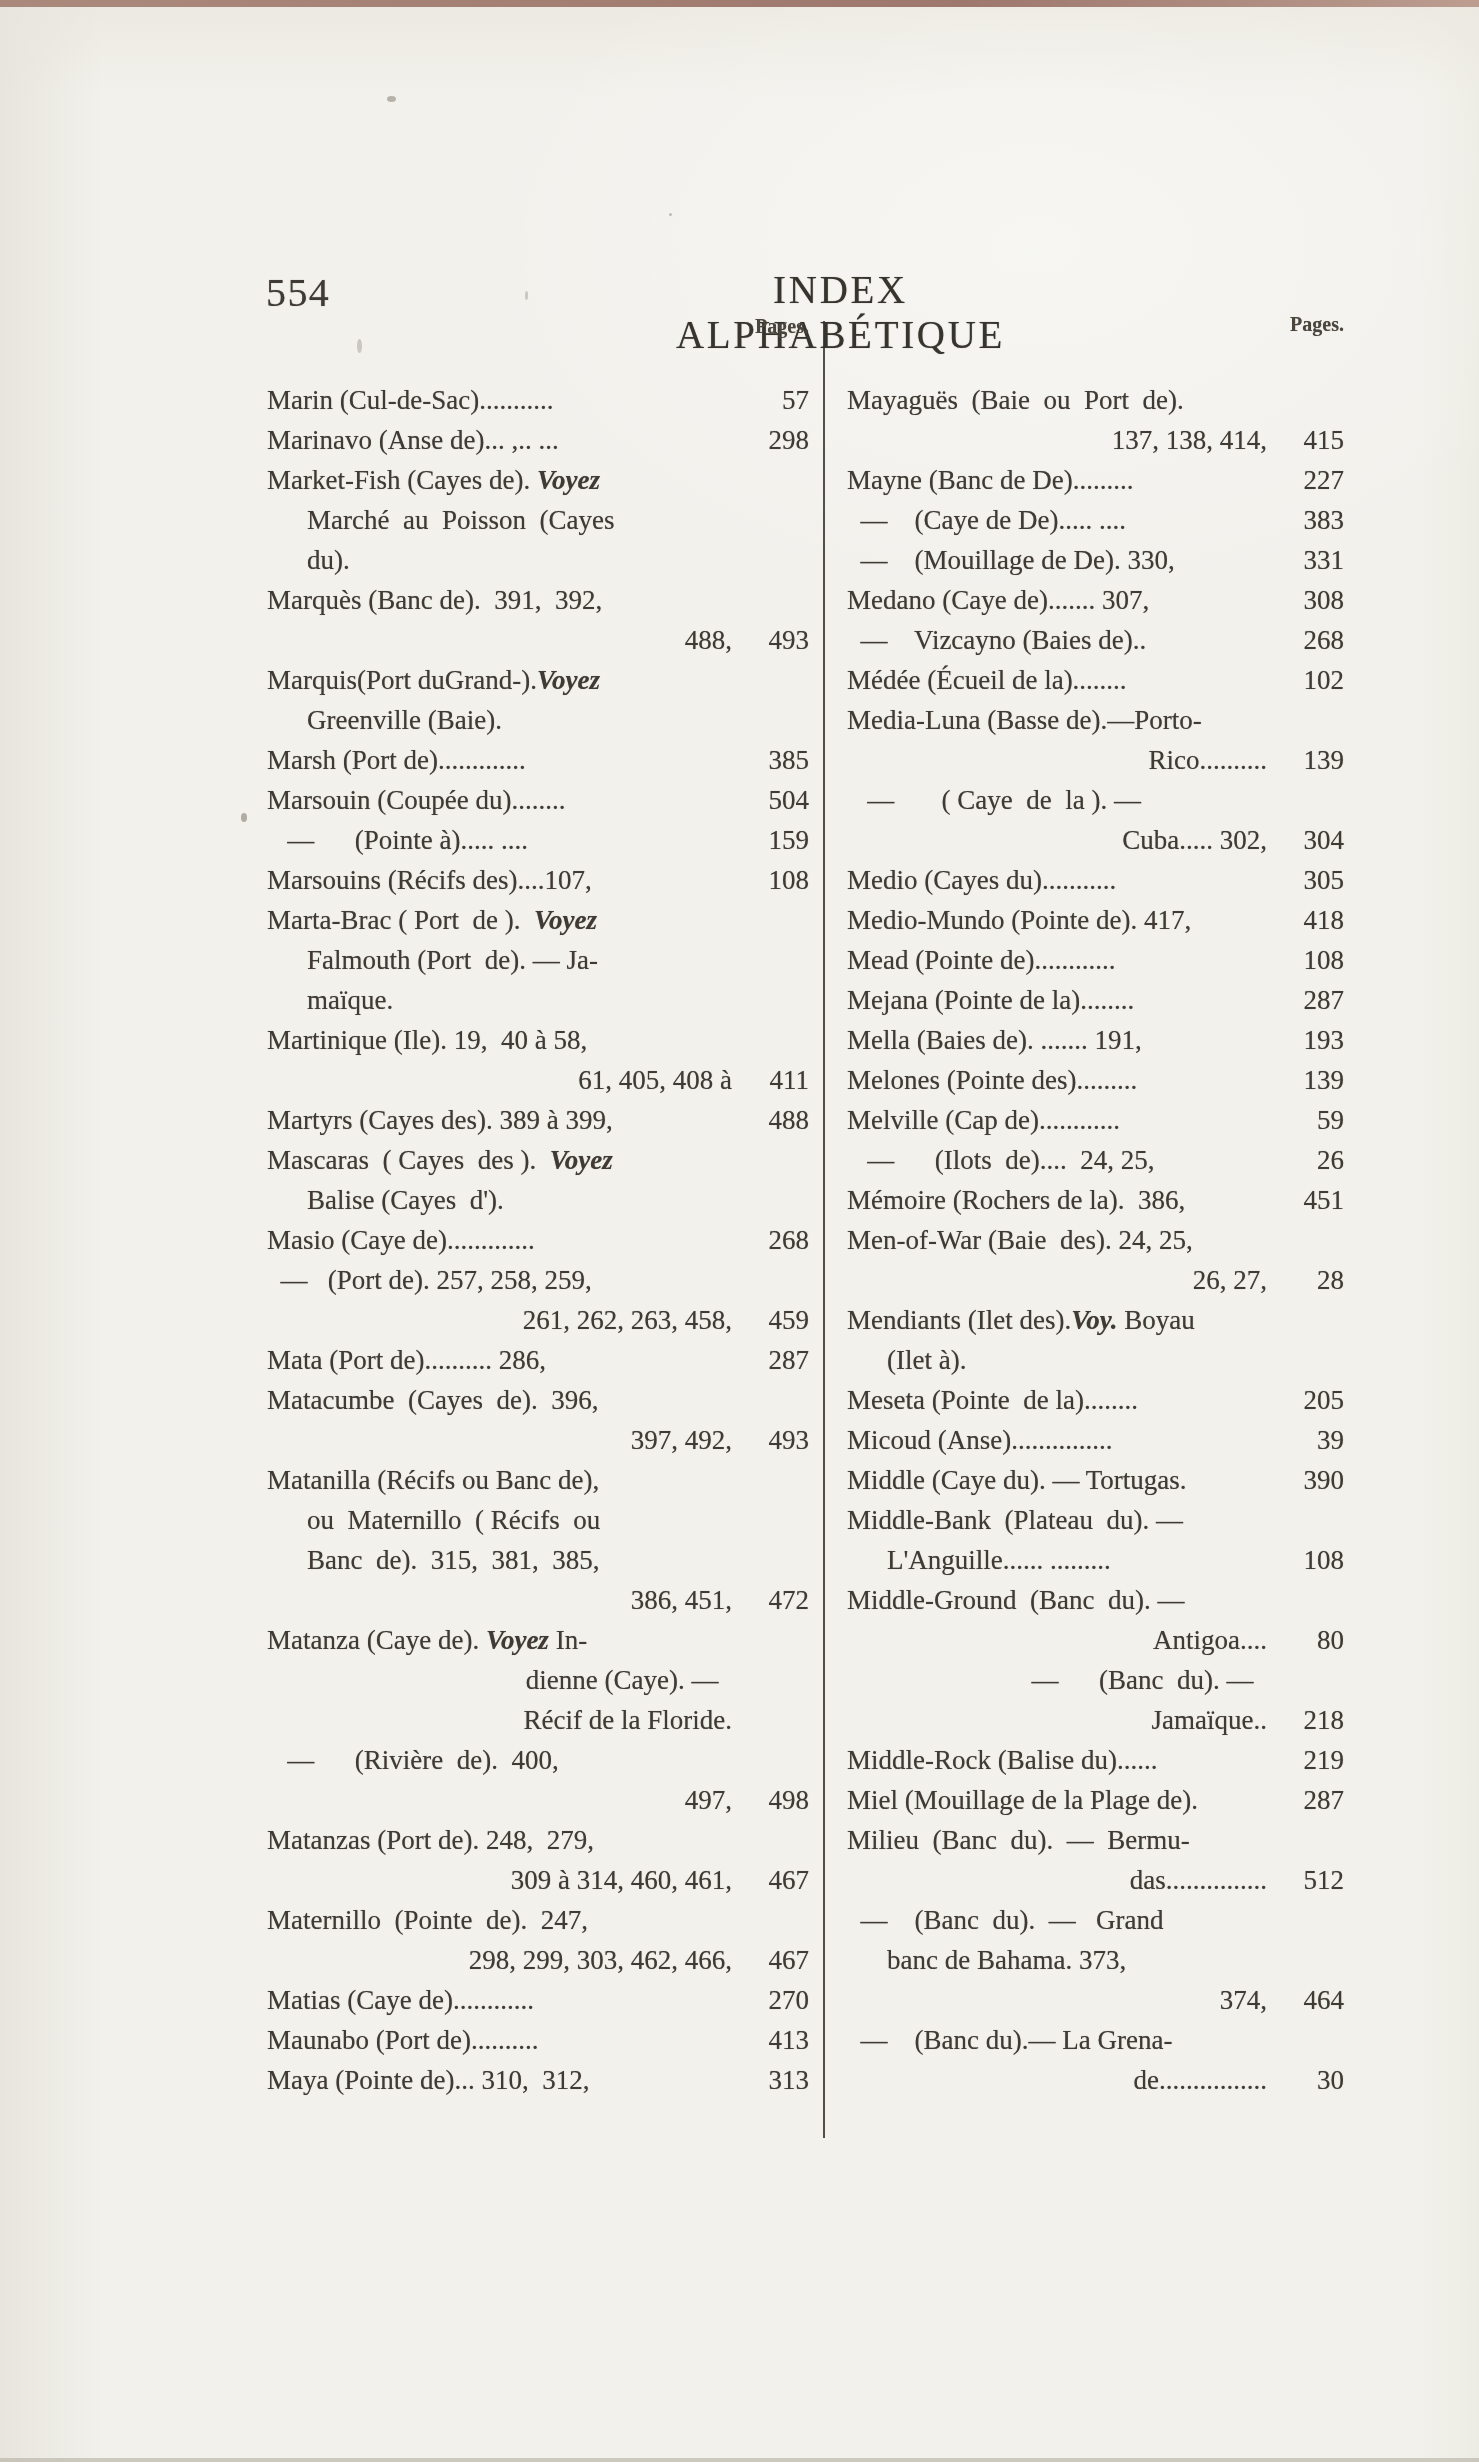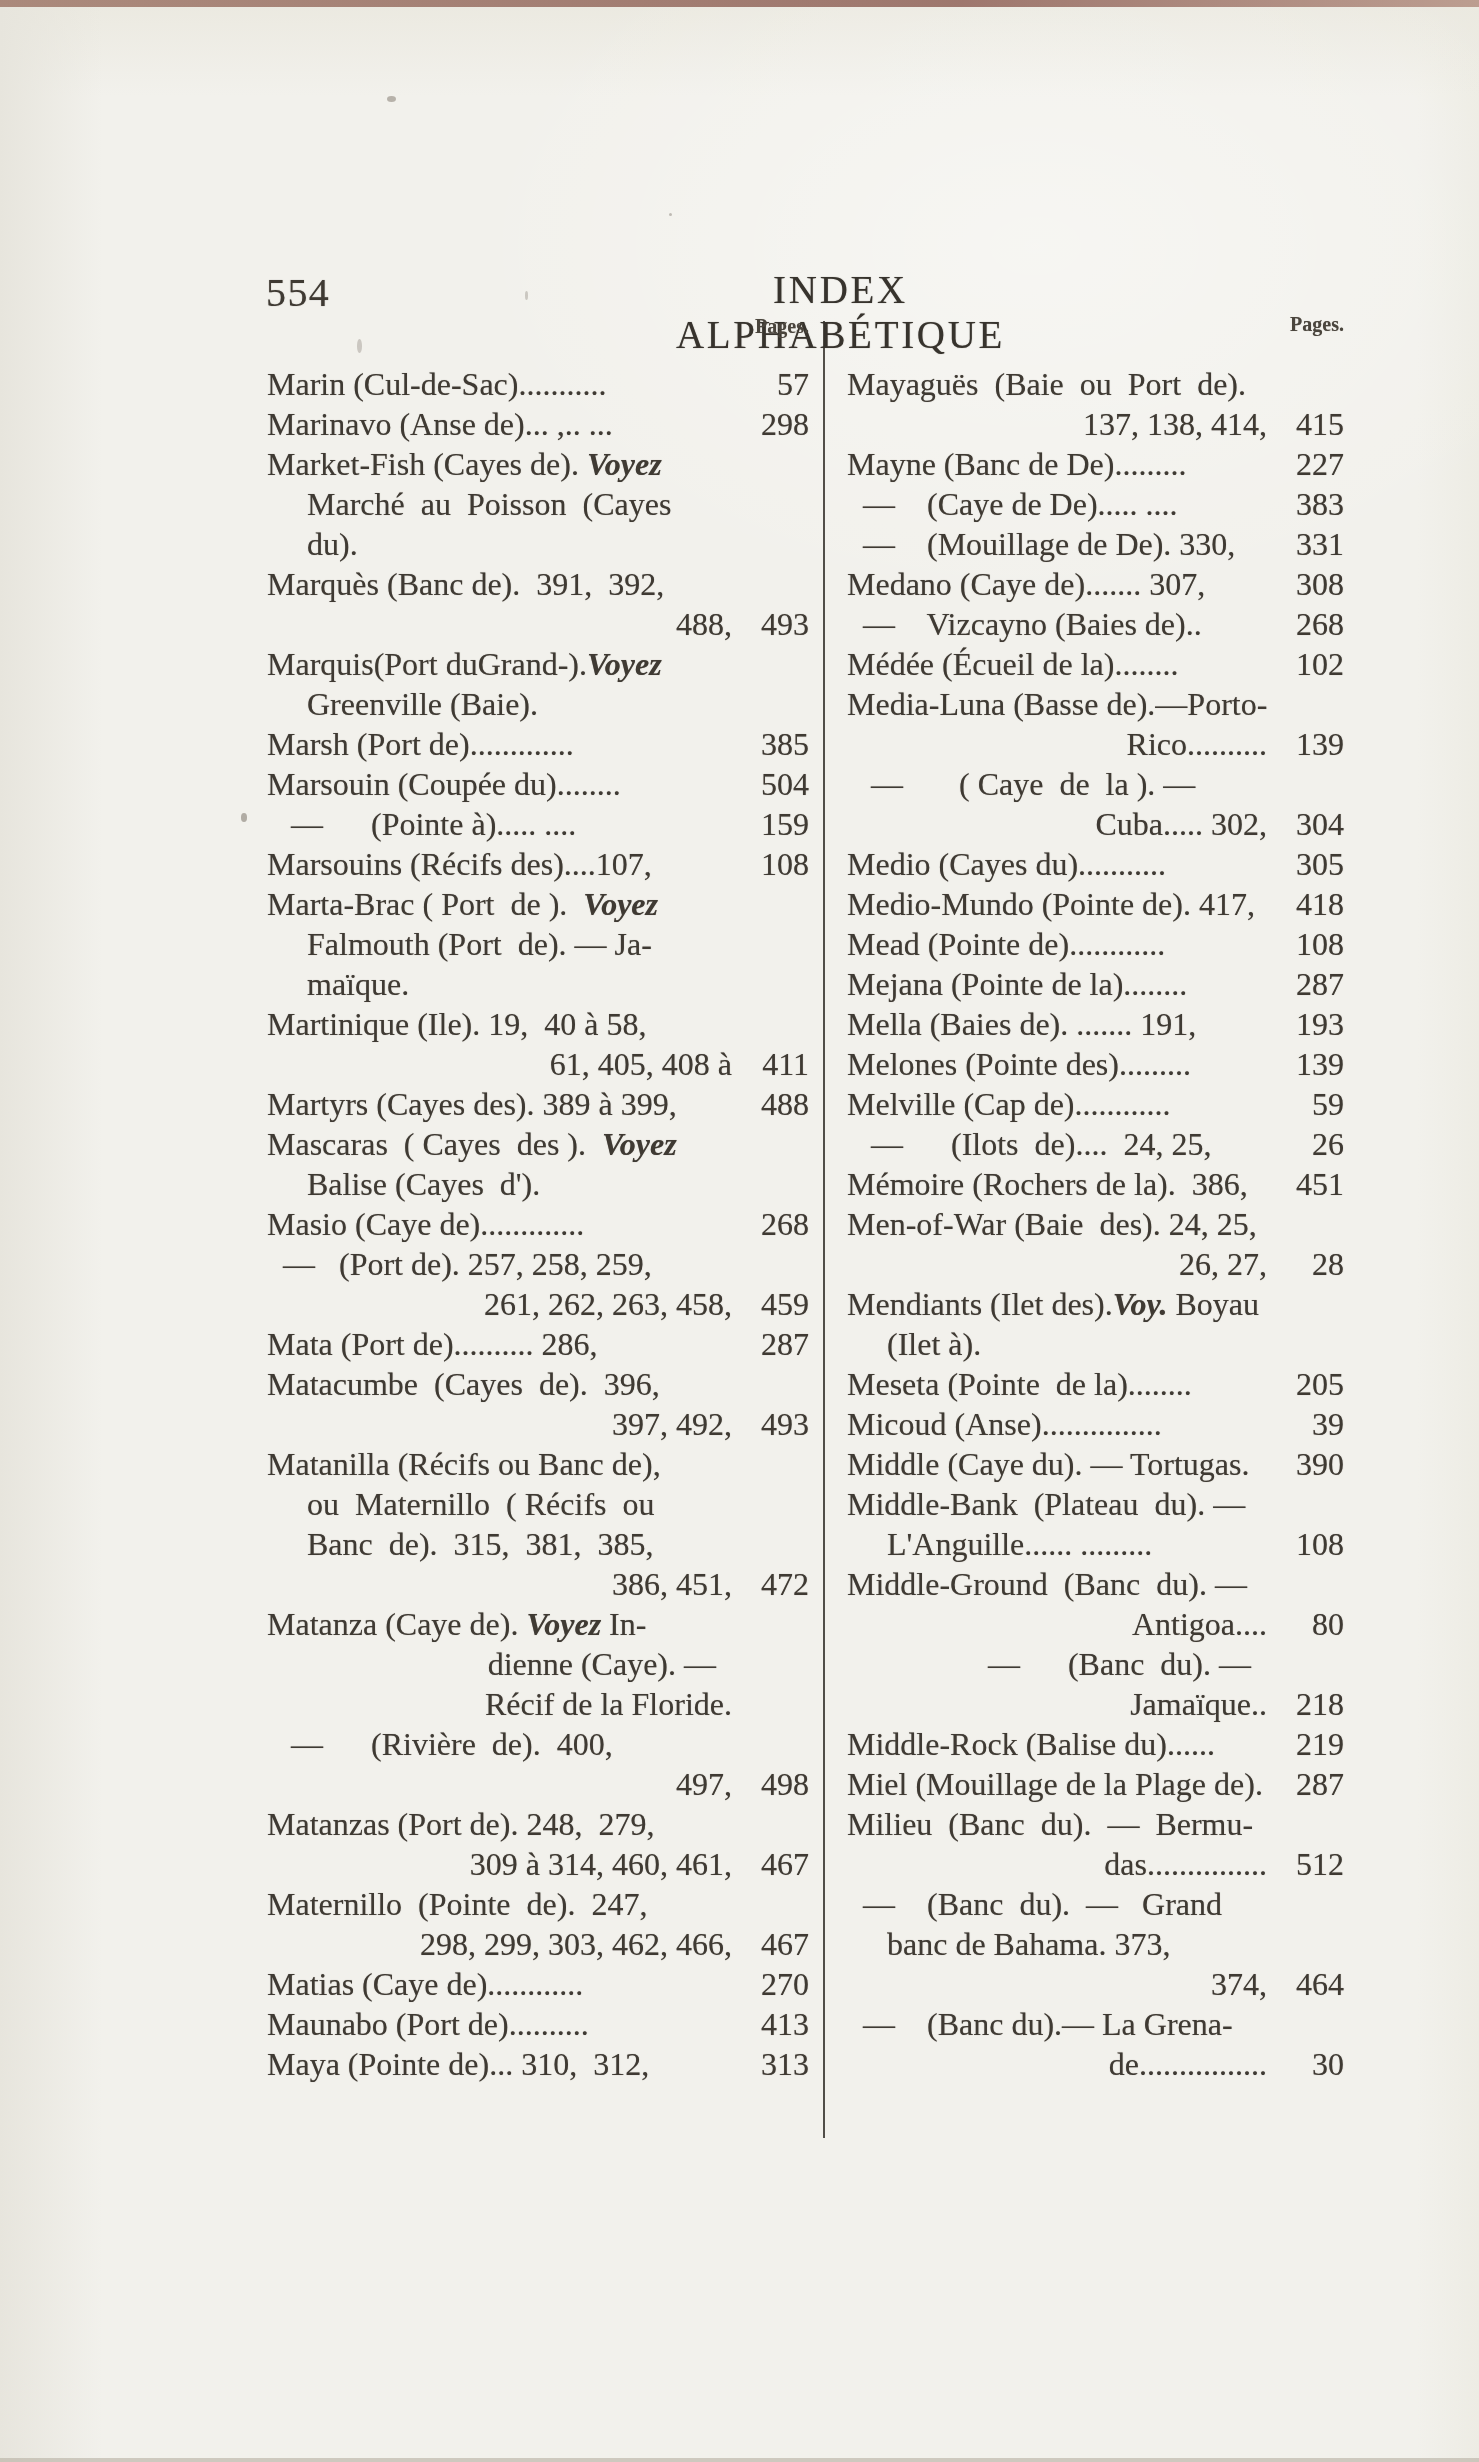--- a/index.html
+++ b/index.html
@@ -44,22 +44,22 @@
     font-weight: bold;
   }
   .pages-label.left  { left: 267px;  width: 542px; }
   .pages-label.right { left: 847px; width: 497px; top: 313px; }
   .divider {
     position: absolute; left: 823px; top: 321px;
     width: 2.1px; height: 1817px;
     background: #35312b; opacity: 0.85;
   }
   .col {
-    position: absolute; top: 364px;
-    font-size: 32px;
+    position: absolute; top: 380px;
+    font-size: 27px;
     text-shadow: 0 0 0.8px rgba(58,50,42,0.5);
   }
   .col.left  { left: 267px;  width: 542px; }
   .col.right { left: 847px; width: 497px; }
   .row { display: flex; line-height: 40px; }
   .txt { white-space: pre; }
   .txt em { font-style: italic; font-weight: bold; }
   .ind1 { padding-left: 40px; }
   .ind2 { margin-left: auto; text-align: right; }
   .num  { margin-left: auto; min-width: 77px; text-align: right; white-space: pre; }

